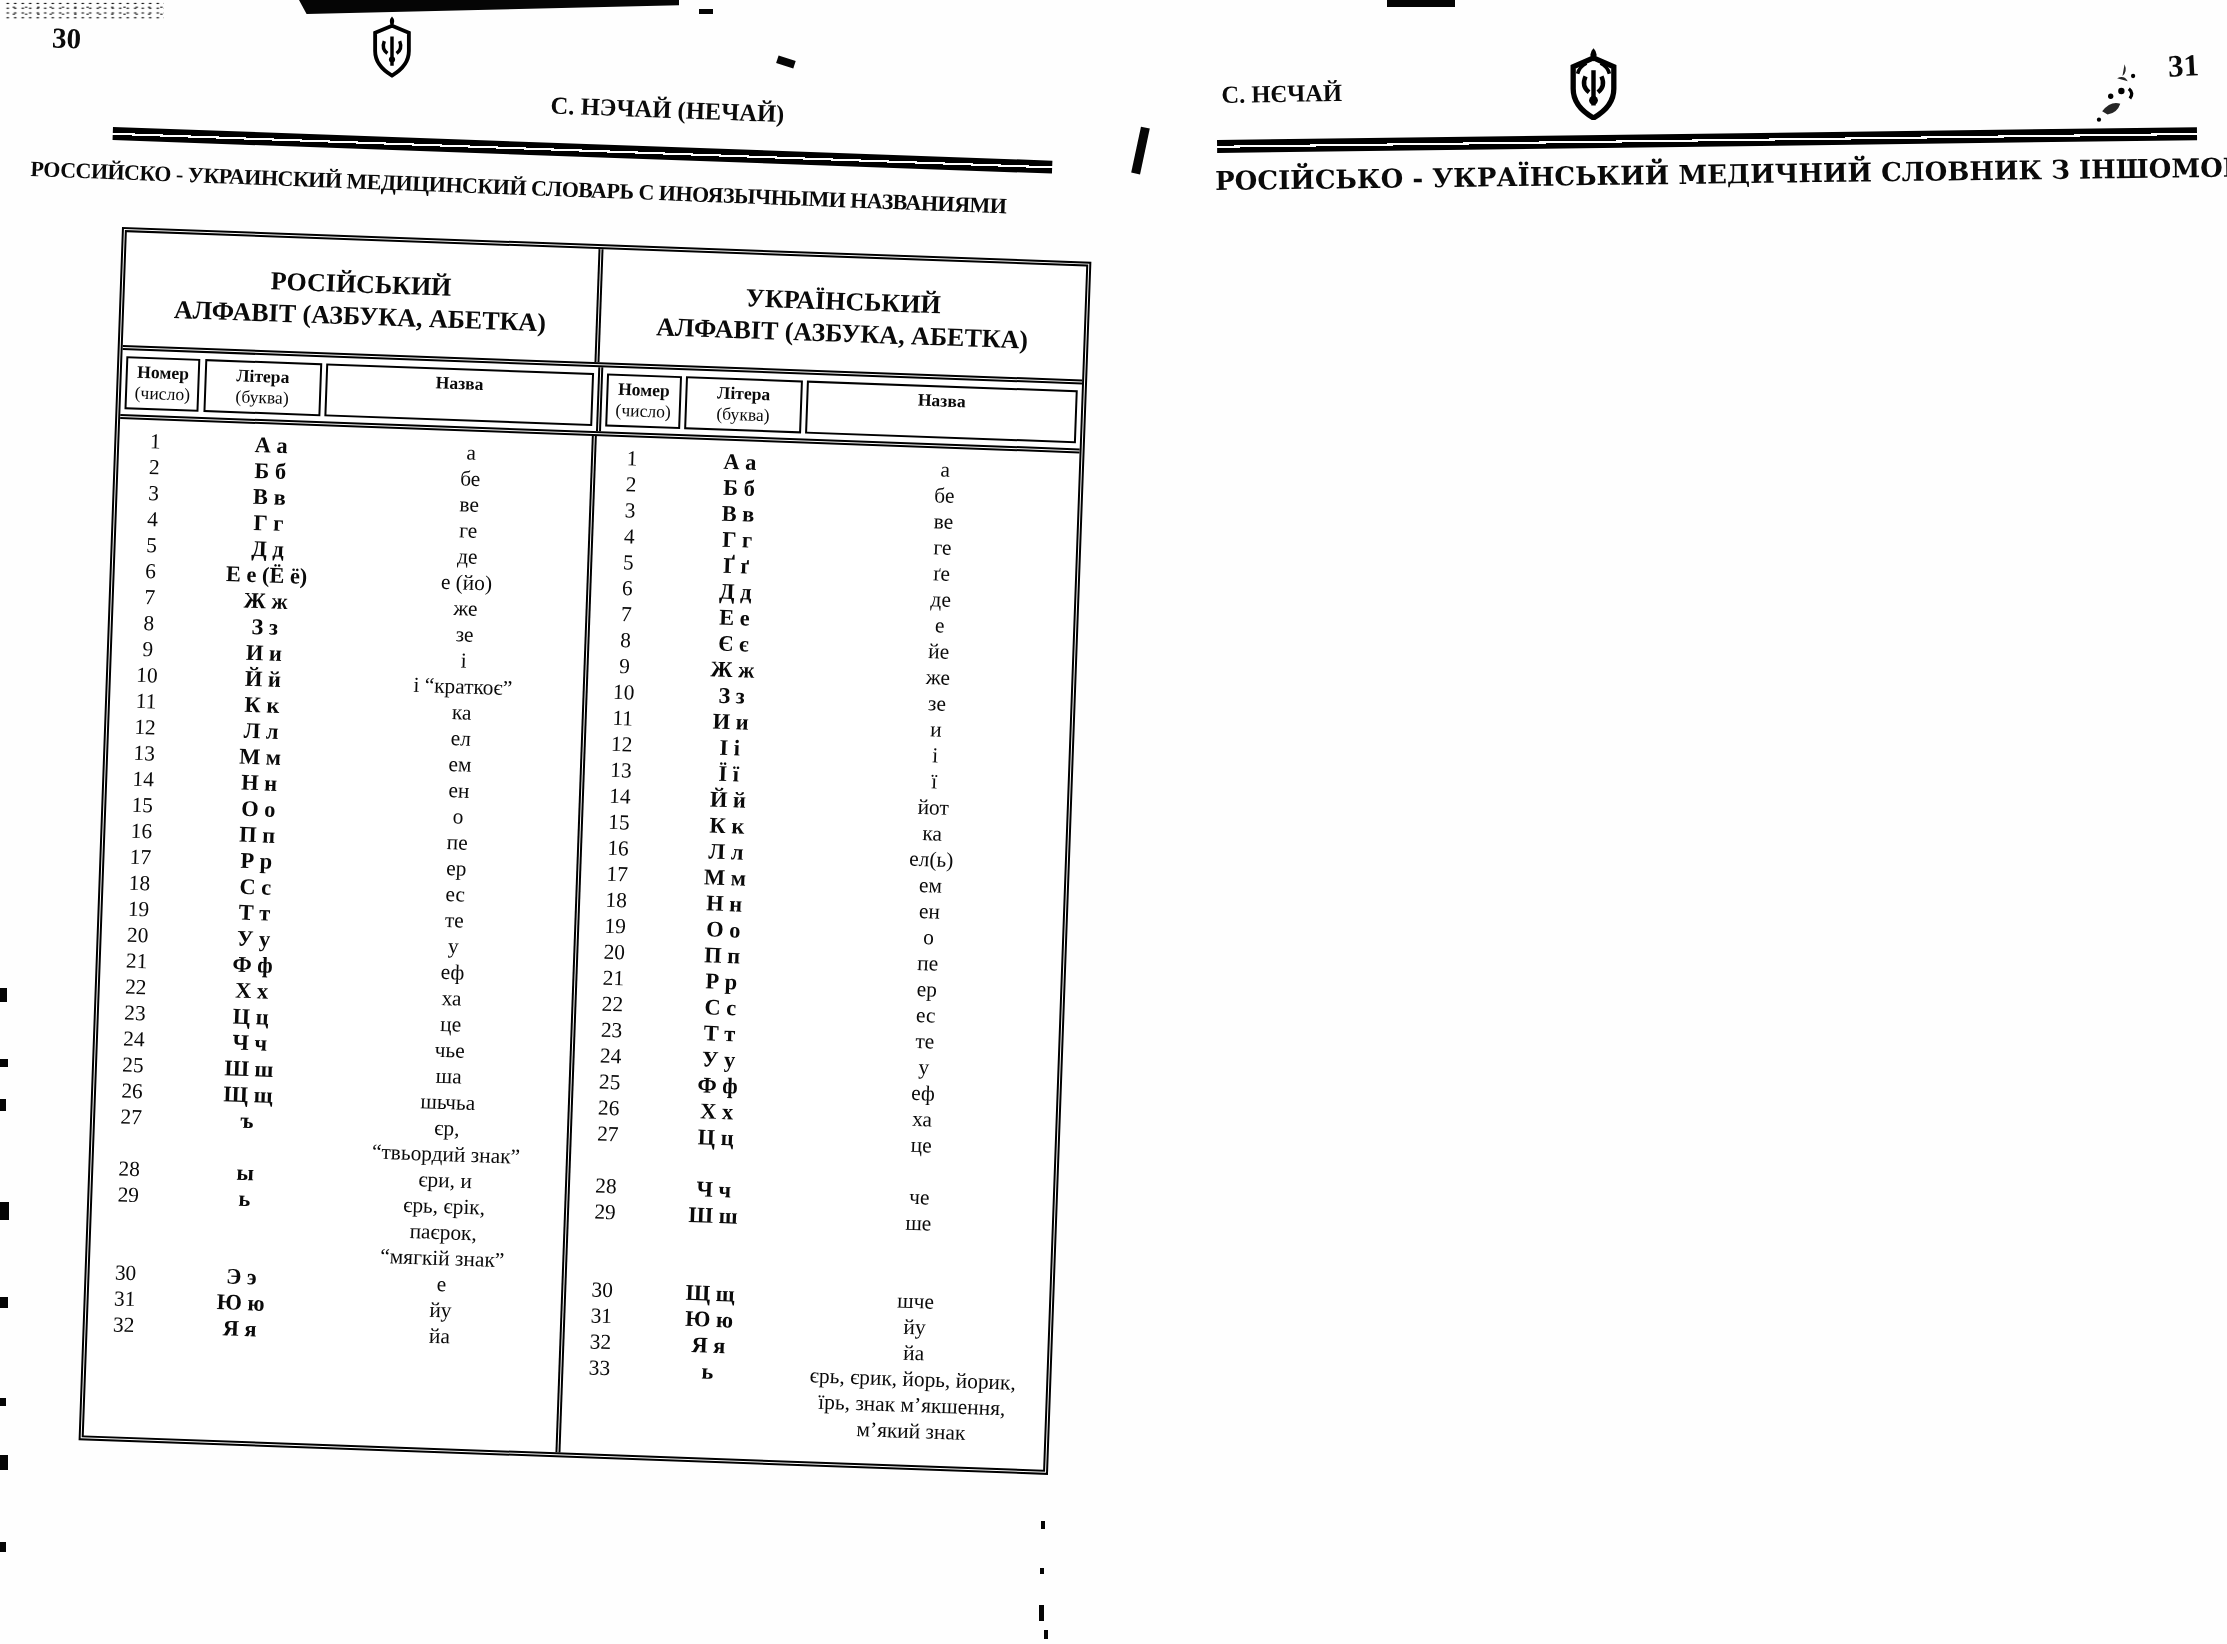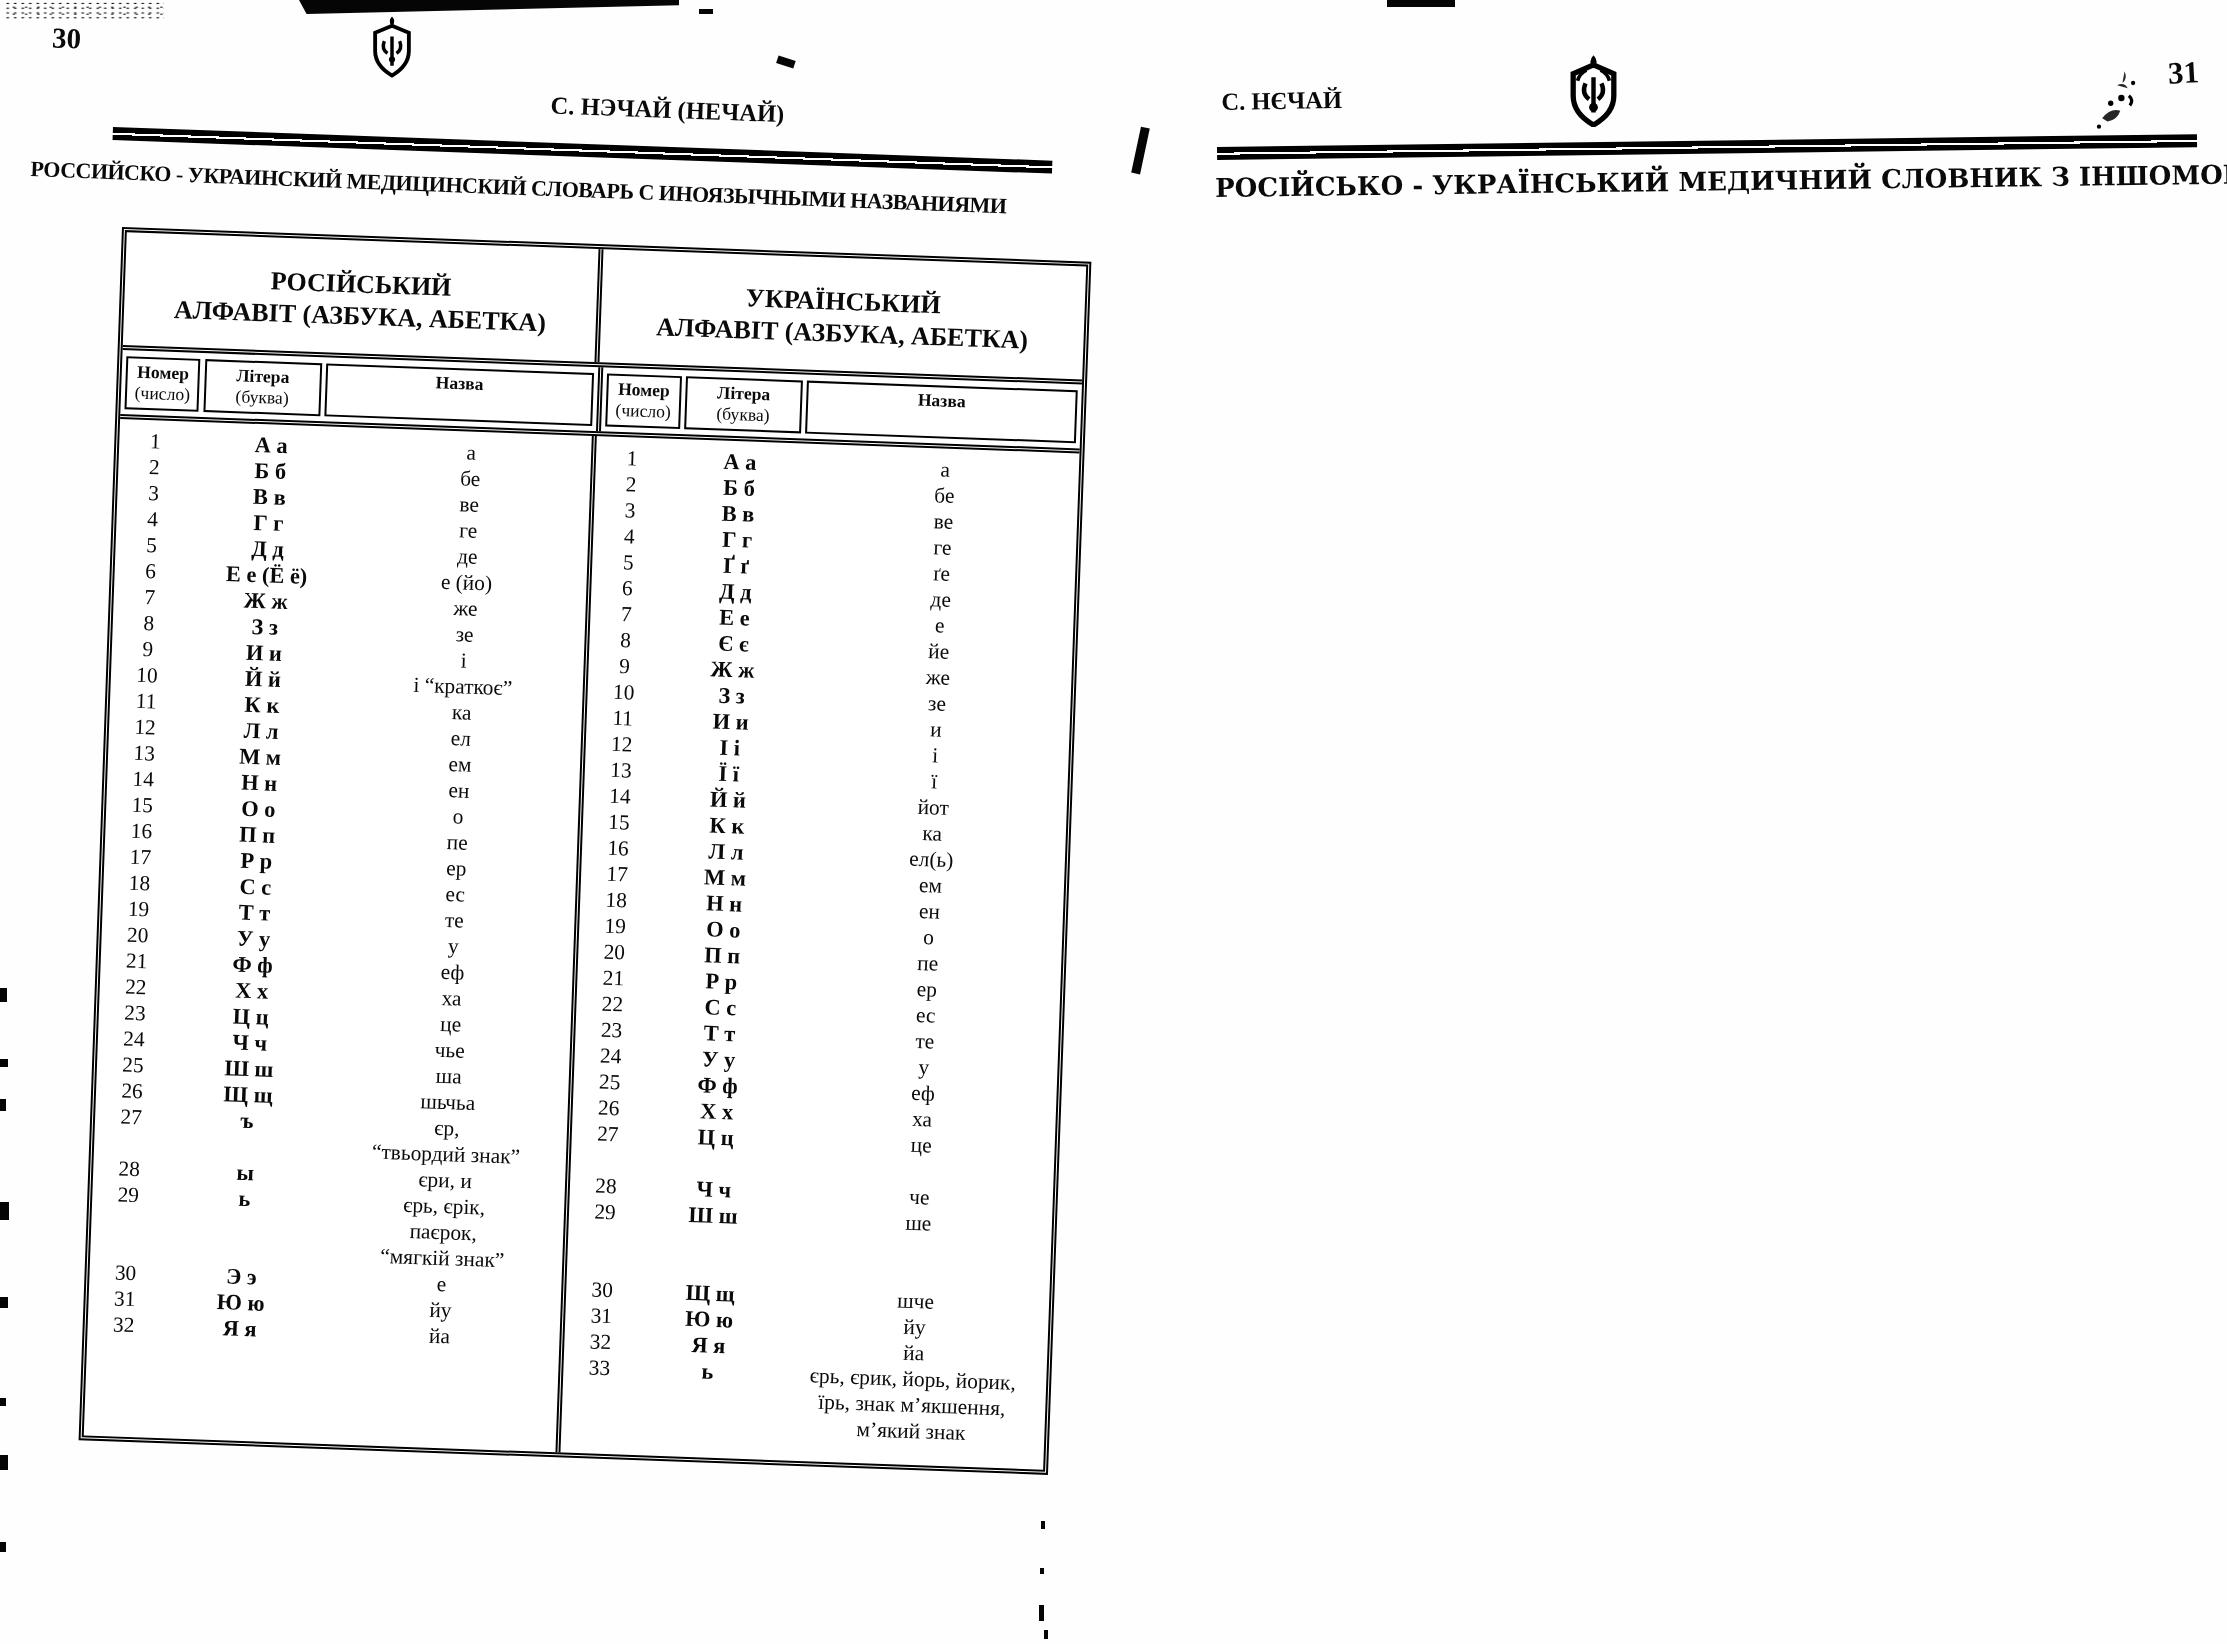--- a/index.html
+++ b/index.html
@@ -498,21 +498,21 @@
           <div class="bline">
             <span class="c-num"></span>
             <span class="c-let"></span>
             <span class="c-name">м’який знак</span>
           </div>
         </div>
     </div>
   </div>
 </div>
 
-<div class="abs" style="left:1114px;top:7px;width:1114px;height:1560px;">
+<div class="abs" style="left:1114px;top:0;width:1114px;height:1560px;">
   <div class="abs runhead" style="left:107px;top:81px;transform:rotate(-1deg);transform-origin:left top;">С. НЄЧАЙ</div>
 
   <div class="abs emblem" style="left:453px;top:47px;">
     <svg width="53" height="73" viewBox="0 0 60 82">
       <path d="M30 12 L53 22 V47 Q53 67 30 80 Q7 67 7 47 V22 Z" fill="none" stroke="#000" stroke-width="6"></path>
       <path d="M30 1 q7 7 0 15 q-7 -8 0 -15 Z" fill="#000"></path>
       <path d="M22 18 q-8 4 -10 12 M38 18 q8 4 10 12" fill="none" stroke="#000" stroke-width="4"></path>
       <path d="M30 26 v40 M21 33 q-5 11 4 18 M39 33 q5 11 -4 18" fill="none" stroke="#000" stroke-width="5"></path>
       <circle cx="30" cy="60" r="5" fill="#000"></circle>
     </svg>

